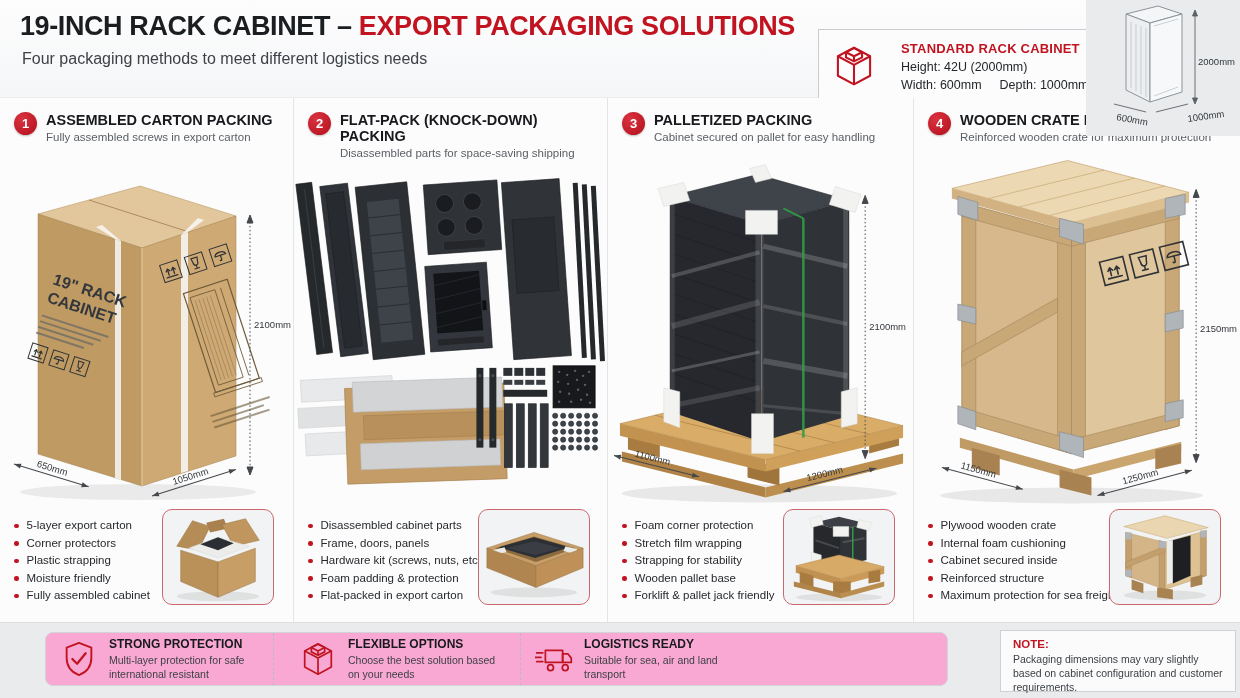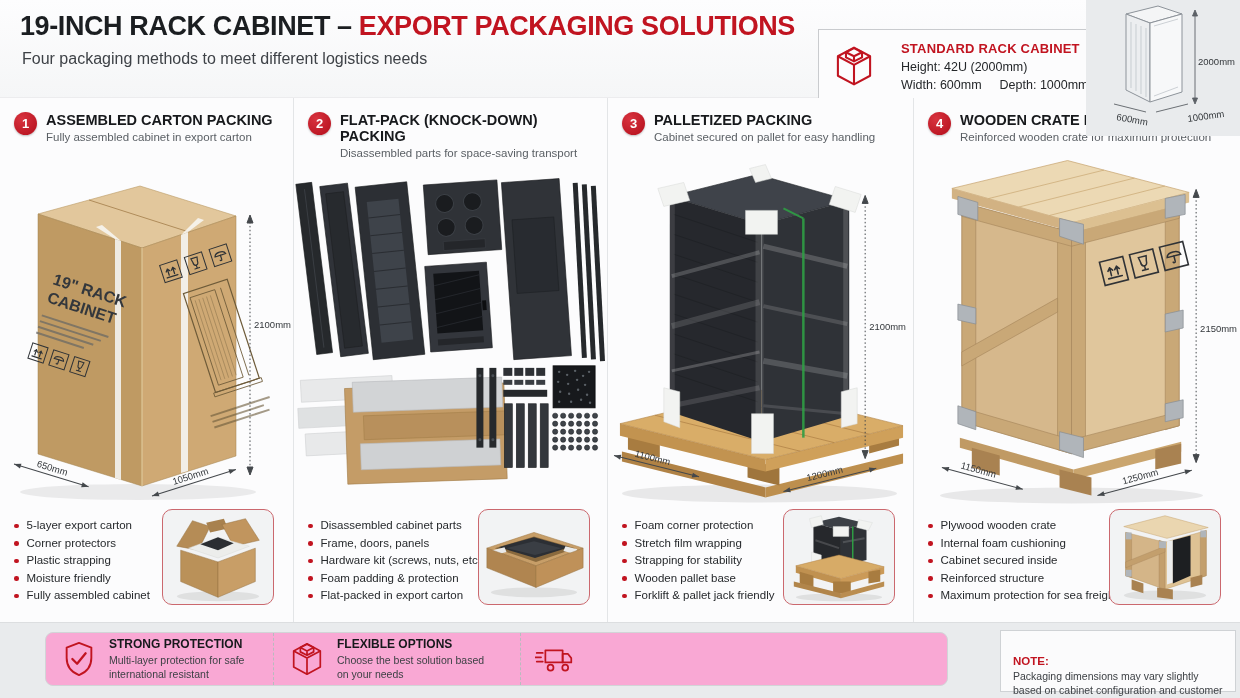--- a/index.html
+++ b/index.html
@@ -59,27 +59,27 @@
   .thumb svg { display:block; width:100%; height:100%; }
   
   .footer { position:absolute; left:0; top:622px; width:1240px; height:76px; background:#e9ebed; border-top:1px solid #dcdee0; }
   .feature-strip {
     position:absolute; left:45px; top:9px; width:903px; height:54px;
     background:#f9a8d4; border:1px solid #d2d4d7; border-radius:8px;
     display:flex; align-items:stretch;
   }
   .feat { display:flex; align-items:center; gap:11px; padding:0 14px; }
   .feat + .feat { border-left:1px dashed #b8bbbe; }
-  .f1 { flex:0 0 227px; } .f2 { flex:0 0 247px; } .f3 { flex:0 0 212px; } .f4 { flex:0 0 215px; }
+  .f1 { flex:0 0 227px; } .f2 { flex:0 0 247px;justify-content:flex-end; } .f3 { flex:0 0 212px; } .f4 { flex:0 0 215px; }
   .feat-icon { flex:0 0 38px; }
   .feat-title { font-size:12px; font-weight:bold; color:#17191c; }
   .feat-desc { font-size:10.5px; color:#3d4145; line-height:1.35; margin-top:2px; max-width:158px; }
   .note-box {
     position:absolute; left:1000px; top:7px; width:236px; height:62px;
-    background:#fbfbfc; border:1px solid #cfd2d5; padding:24px 12px;
+    background:#fbfbfc; border:1px solid #cfd2d5; padding:7px 12px;
   }
   .note-title { font-size:11.5px; font-weight:bold; color:#c11420; }
   .note-text { font-size:10.5px; color:#3d4145; line-height:1.35; margin-top:2px; }
   .dim-label { font-size:9.5px; fill:#33373b; }
   svg text { font-family:"Liberation Sans", sans-serif; }
 </style>
 </head>
 <body>
 
 <svg width="0" height="0" style="position:absolute" aria-hidden="true">
@@ -154,21 +154,21 @@
   </svg>
 </div>
 
 <div class="main">
 
   <div class="col col1">
     <div class="sec-head">
       <div class="num-badge">1</div>
       <div>
         <div class="sec-title">ASSEMBLED CARTON PACKING</div>
-        <div class="sec-subtitle">Fully assembled cabinet in export carton</div>
+        <div class="sec-subtitle">Fully assembled screws in export carton</div>
       </div>
     </div>
     <svg class="illus" viewBox="0 0 293 348">
       <ellipse cx="138" cy="336" rx="118" ry="8" fill="#000" opacity="0.07"></ellipse>
       <polygon points="38,58 140,30 236,60 142,92" fill="#e2c79c" stroke="#bb9a64" stroke-width="0.6"></polygon>
       <line x1="89" y1="44" x2="189" y2="76" stroke="#b08c5a" stroke-width="1"></line>
       <polygon points="38,58 142,92 142,330 38,298" fill="#bf9a63" stroke="#a3824f" stroke-width="0.5"></polygon>
       <polygon points="142,92 236,60 236,300 142,330" fill="#cfa974" stroke="#a3824f" stroke-width="0.5"></polygon>
       <line x1="142" y1="92" x2="142" y2="330" stroke="#e6cf9f" stroke-width="1.2"></line>
       <polygon points="115,83 121,85 121,324 115,322" fill="#f0eee9" opacity="0.95"></polygon>
@@ -270,21 +270,21 @@
         <polygon points="56,52 94,38 94,72 56,88" fill="#c89e67" stroke="#96713f" stroke-width="0.5"></polygon>
       </svg>
     </div>
   </div>
 
   <div class="col col2">
     <div class="sec-head">
       <div class="num-badge">2</div>
       <div>
         <div class="sec-title">FLAT-PACK (KNOCK-DOWN) PACKING</div>
-        <div class="sec-subtitle">Disassembled parts for space-saving transport</div>
+        <div class="sec-subtitle">Disassembled parts for space-saving shipping</div>
       </div>
     </div>
     <svg class="illus" viewBox="0 0 314 348">
       <g transform="rotate(-7 22 110)">
           <rect x="12" y="26" width="16" height="172" fill="#26292c" stroke="#17191b" stroke-width="0.6"></rect>
           <line x1="20" y1="32" x2="20" y2="192" stroke="#3a3e43" stroke-width="1"></line>
         </g>
       <g transform="rotate(-7 48 112)">
           <rect x="36" y="28" width="28" height="172" fill="#303339" stroke="#17191b" stroke-width="0.6"></rect>
           <rect x="41" y="36" width="18" height="156" fill="#272a2e" stroke="#1a1c1f" stroke-width="0.5"></rect>
@@ -745,19 +745,23 @@
     <div class="feat f3">
       <svg class="feat-icon" width="40" height="38" viewBox="0 0 44 40" style="color:#c11420">
         <g fill="none" stroke="currentColor" stroke-width="2" stroke-linecap="round" stroke-linejoin="round">
           <rect x="12" y="10" width="20" height="14"></rect>
           <path d="M32 14 h6 l4 5 v5 h-10 z"></path>
           <circle cx="18" cy="30" r="3.4"></circle>
             <circle cx="35" cy="30" r="3.4"></circle>
           <path d="M2 13 h7 M0 18 h7 M2 23 h7"></path>
         </g>
       </svg>
+      <div>
+        <div class="feat-title">LOGISTICS READY</div>
+        <div class="feat-desc">Suitable for sea, air and land transport</div>
+      </div>
     </div>
   </div>
   <div class="note-box">
     <div class="note-title">NOTE:</div>
     <div class="note-text">Packaging dimensions may vary slightly based on cabinet configuration and customer requirements.</div>
   </div>
 </div>
 
 </body></html>

